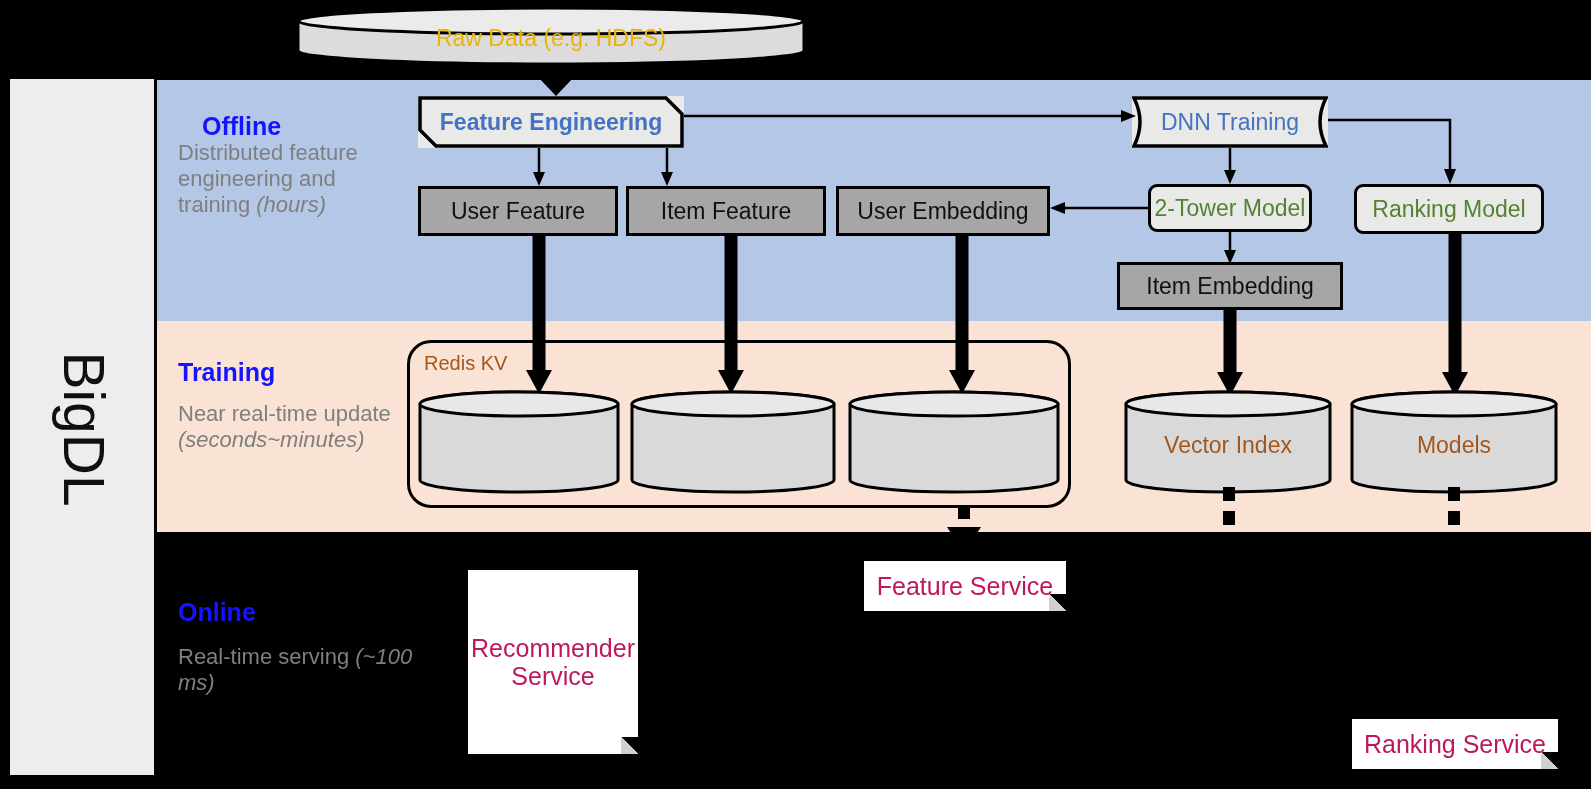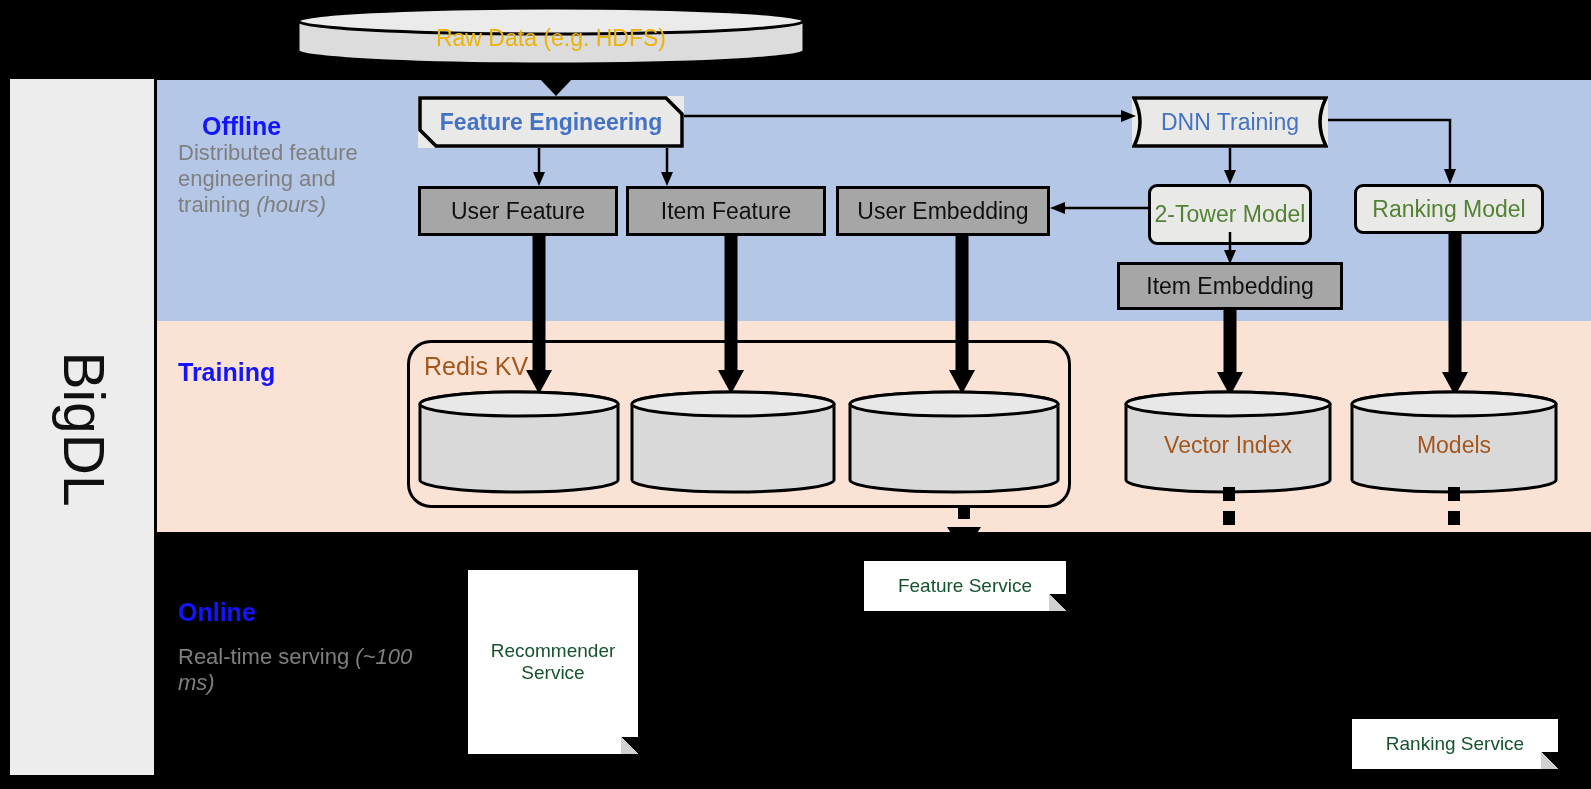--- a/index.html
+++ b/index.html
@@ -130,22 +130,22 @@
   
   .box-clip {
     background: #e9e9e7;
     font-size: 23px;
     color: #4472c4;
   }
 
   
   .box-note {
     background: #ffffff;
-    color: #14532d;
-    font-size: 19px;
+    color: #be185d;
+    font-size: 25px;
   }
   .fold {
     position: absolute;
     right: 0;
     bottom: 0;
     width: 17px;
     height: 17px;
     background: linear-gradient(225deg, #000 0 48%, #d0d0d0 48% 100%);
     pointer-events: none;
   }
@@ -172,21 +172,21 @@
     width: 664px;
     height: 168px;
     border: 3px solid #000;
     border-radius: 24px;
     box-sizing: border-box;
   }
   #redis-label {
     position: absolute;
     left: 424px;
     top: 352px;
-    font-size: 25px;
+    font-size: 20px;
     color: #a5561b;
     white-space: nowrap;
   }
 
   
   .conn { position: absolute; }
   .conn svg { display: block; overflow: visible; }
 </style>
 </head>
 <body>
@@ -200,20 +200,23 @@
   <div id="bigdl-rail">
     <div id="bigdl-label">BigDL</div>
   </div>
 
   <div class="stage-head" style="left:178px; top:112px;margin-left:24px;">Offline</div>
   <div class="stage-sub" style="left:178px; top:140px;">
     <span>Distributed feature engineering and training </span><em>(hours)</em>
   </div>
 
   <div class="stage-head" style="left:178px; top:358px;">Training</div>
+  <div class="stage-sub" style="left:178px; top:401px;">
+    <span>Near real-time update </span><em>(seconds~minutes)</em>
+  </div>
 
   <div class="stage-head" style="left:178px; top:598px;">Online</div>
   <div class="stage-sub" style="left:178px; top:644px;">
     <span>Real-time serving </span><em>(~100 ms)</em>
   </div>
 
   <div class="cyl" style="left:295px; top:5px; width:512px; height:62px;">
     <svg width="512" height="62" viewBox="0 0 512 62">
       <path d="M3,16 a253,13 0 0 1 506,0 L509,46 a253,13 0 0 1 -506,0 Z" fill="#dcdcdc" stroke="#000" stroke-width="3"></path>
       <ellipse cx="256" cy="16" rx="253" ry="13" fill="#ebebeb" stroke="#000" stroke-width="3"></ellipse>
@@ -282,21 +285,21 @@
   <div class="node box-grey" style="left:418px; top:186px; width:200px; height:50px;">
     <span>User Feature</span>
   </div>
   <div class="node box-grey" style="left:836px; top:186px; width:214px; height:50px;">
     <span>User Embedding</span>
   </div>
   <div class="node box-grey" style="left:1117px; top:262px; width:226px; height:48px;">
     <span>Item Embedding</span>
   </div>
 
-  <div class="node box-model txt-green" style="left:1148px; top:184px; width:164px; height:61px;">
+  <div class="node box-model txt-green" style="left:1148px; top:184px; width:164px; height:48px;">
     <span>2-Tower Model</span>
   </div>
   <div class="node box-model txt-green" style="left:1354px; top:184px; width:190px; height:50px;">
     <span>Ranking Model</span>
   </div>
 
   <div class="conn" style="left:1050px; top:200px;">
     <svg width="100" height="16">
       <line x1="98" y1="8" x2="14" y2="8" stroke="#000" stroke-width="2.5"></line>
       <path d="M0,8 L15,2 L15,14 Z" fill="#000"></path>

